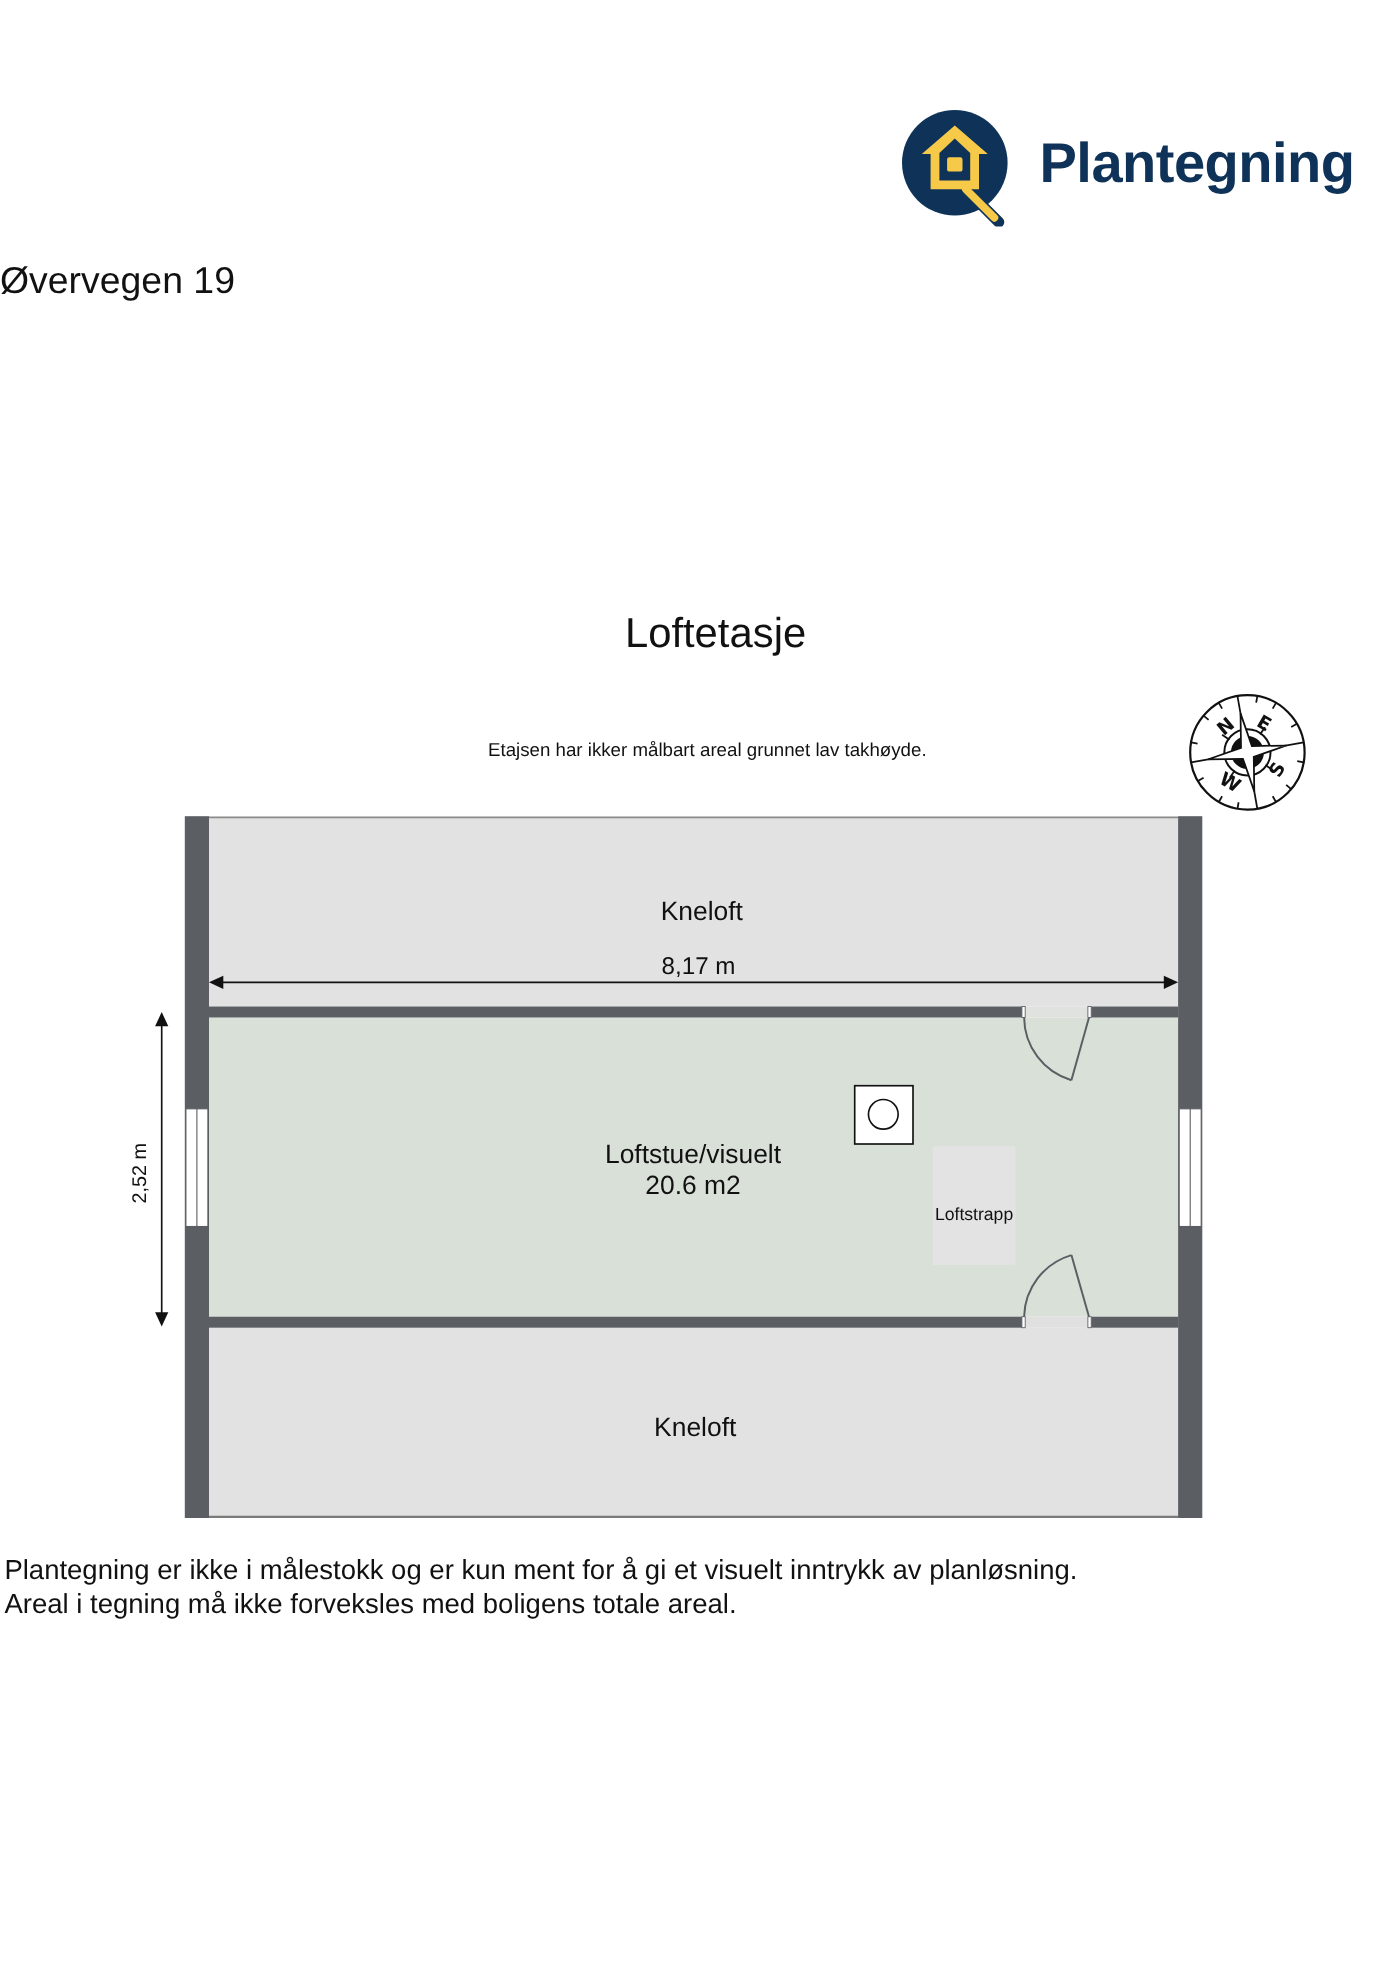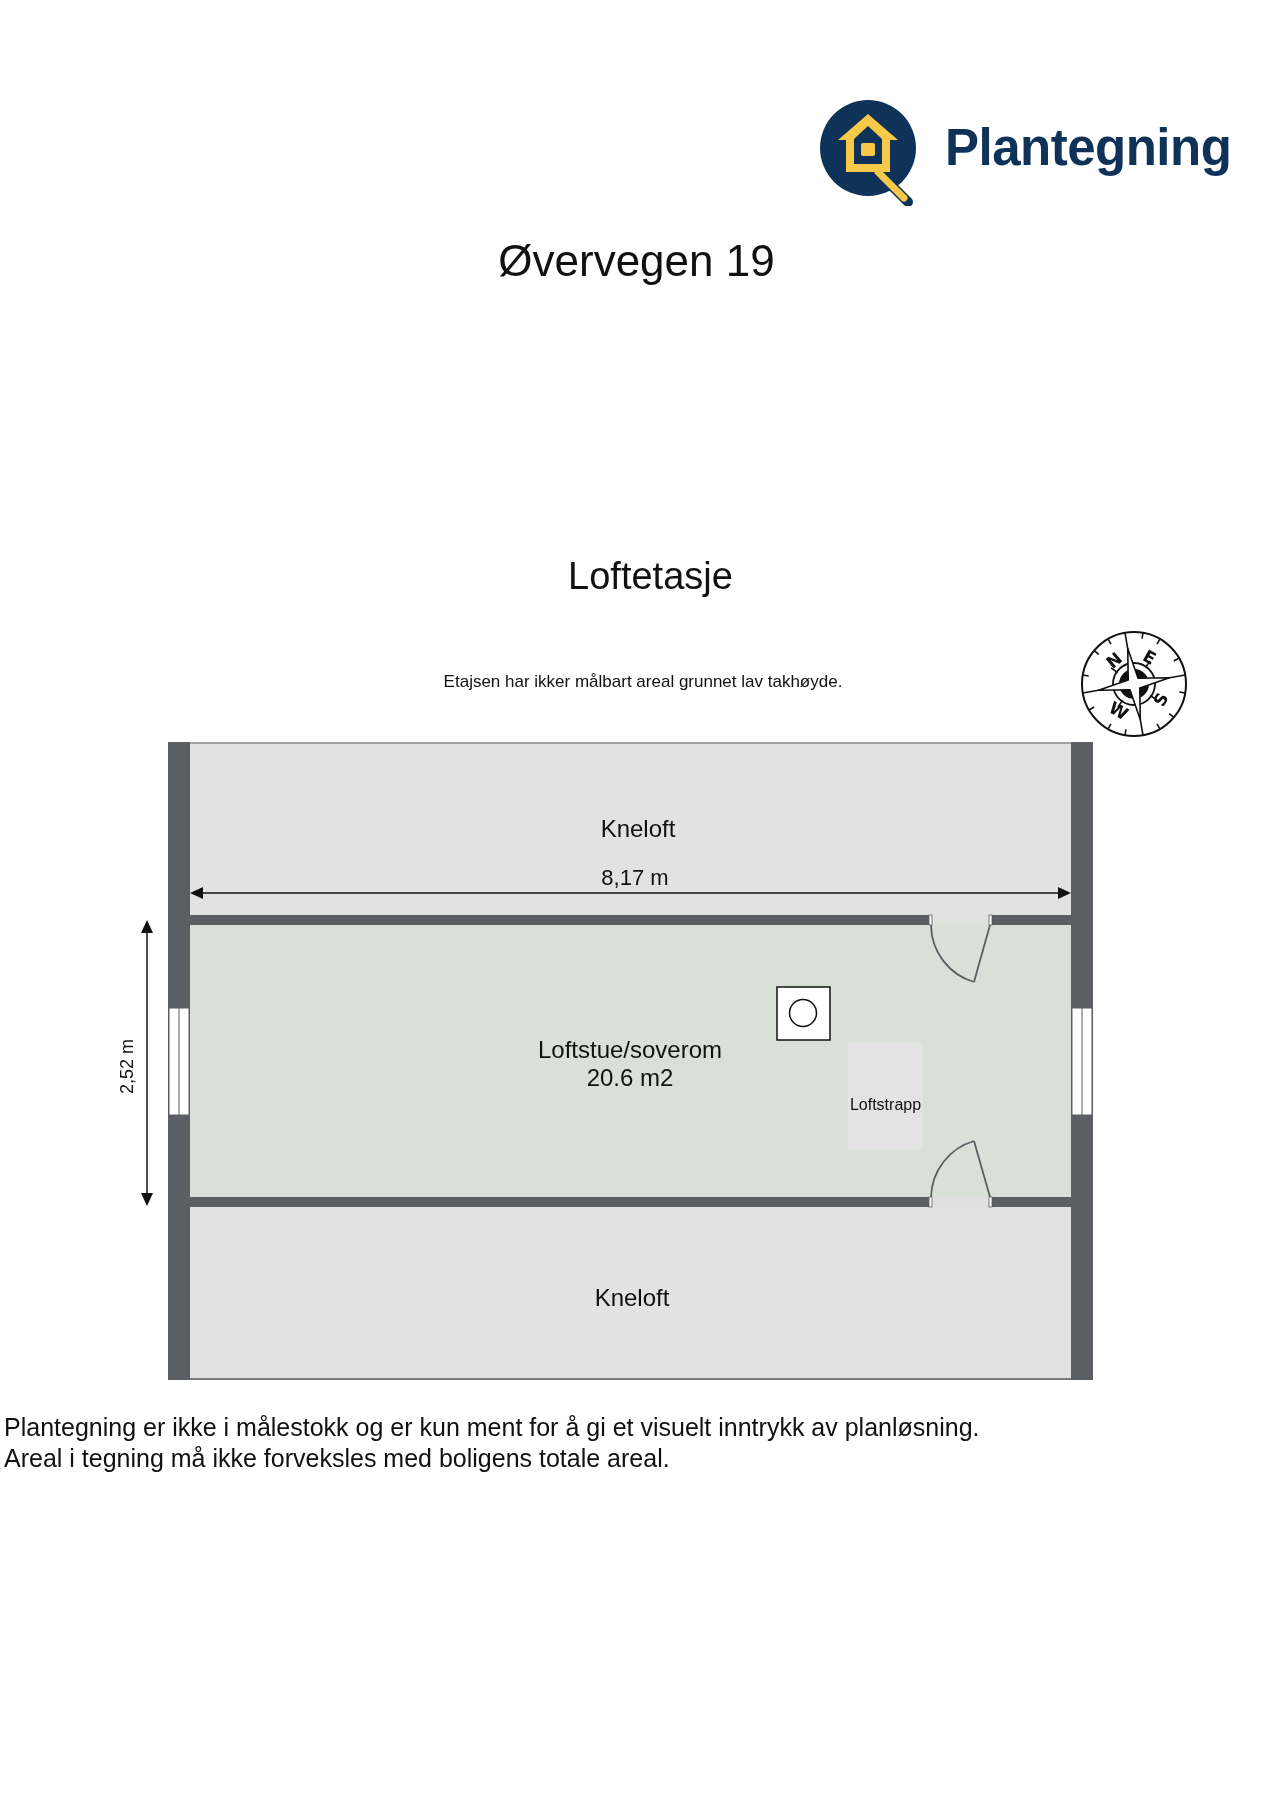--- a/index.html
+++ b/index.html
@@ -2,21 +2,21 @@
 <html><head>
   <meta charset="utf-8">
   <style>
     html, body { margin: 0; padding: 0; background: #ffffff; }
     body { width: 1273px; height: 1800px; position: relative; overflow: hidden;
            font-family: "Liberation Sans", sans-serif; color: #111; }
     .abs { position: absolute; }
     .logo { left: 818px; top: 96px; width: 400px; height: 110px; }
     .logo-text { position: absolute; left: 127px; top: 22px; font-size: 51px; font-weight: bold;
                  letter-spacing: -0.5px; white-space: nowrap; }
-    .title { left: 0; width: 1273px; top: 236px; text-align: center; font-size: 44px; }
+    .title { left: 0; width: 1273px; top: 236px; text-align: left; font-size: 34px; }
     .floor-title { left: 0; width: 1273px; top: 555px; text-align: center; font-size: 38px; margin-left: 14px; }
     .note { left: 0; width: 1286px; top: 672px; text-align: center; font-size: 17px; }
     .plan { left: 0; top: 0; width: 1273px; height: 1800px; }
     .room-label { position: absolute; text-align: center; white-space: nowrap; }
     .disclaimer { left: 4px; width: 1260px; top: 1412px; text-align: left; font-size: 25px; line-height: 31px; }
   </style>
 </head>
 <body>
 
 <div class="abs logo">
@@ -137,21 +137,21 @@
 
   <g>
     <line x1="147" y1="930" x2="147" y2="1196" stroke="#111" stroke-width="1.5"></line>
     <path d="M147 920 L141 933 L153 933 Z" fill="#111"></path>
     <path d="M147 1206 L141 1193 L153 1193 Z" fill="#111"></path>
   </g>
 </svg>
 
 <div class="room-label" style="left:538px; width:200px; top:815px; font-size:24px;">Kneloft</div>
 <div class="room-label" style="left:555px; width:160px; top:865px; font-size:22px;">8,17 m</div>
-<div class="room-label" style="left:500px; width:260px; top:1036px; font-size:24px;">Loftstue/soverom</div>
+<div class="room-label" style="left:500px; width:260px; top:1036px; font-size:24px;">Loftstue/visuelt</div>
 <div class="room-label" style="left:530px; width:200px; top:1064px; font-size:24px;">20.6 m2</div>
 <div class="room-label" style="left:848px; width:75px; top:1096px; font-size:16px;">Loftstrapp</div>
 <div class="room-label" style="left:532px; width:200px; top:1284px; font-size:24px;">Kneloft</div>
 <div class="room-label" style="left:77px; width:100px; top:1056px; font-size:18px; transform: rotate(-90deg);">2,52 m</div>
 
 <div class="abs disclaimer">
   <div>Plantegning er ikke i målestokk og er kun ment for å gi et visuelt inntrykk av planløsning.</div>
   <div>Areal i tegning må ikke forveksles med boligens totale areal.</div>
 </div>
 

